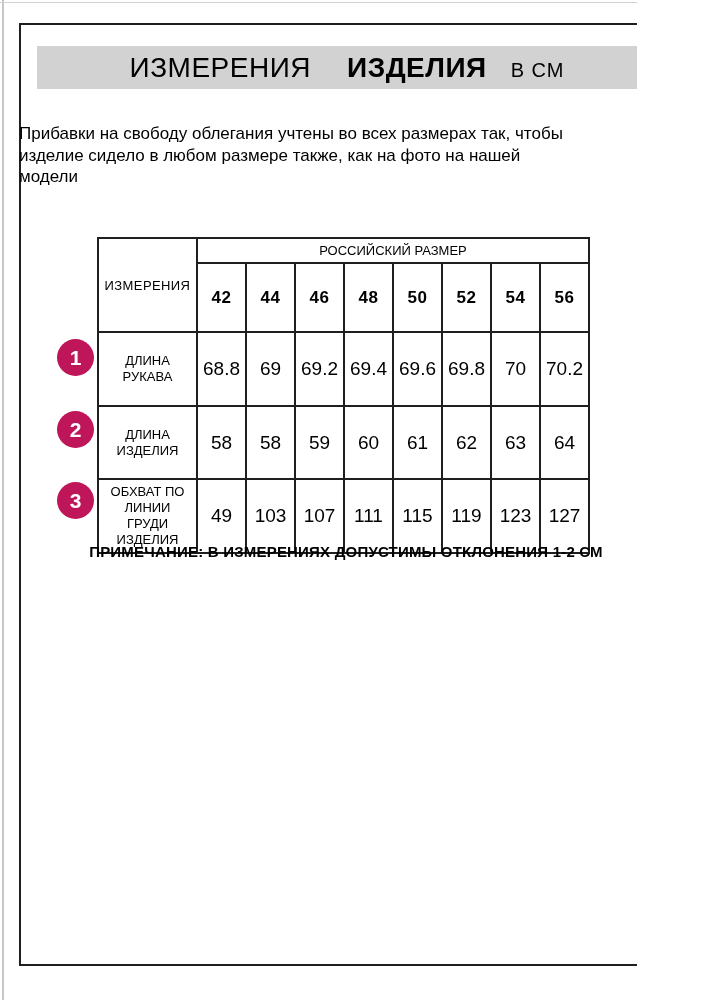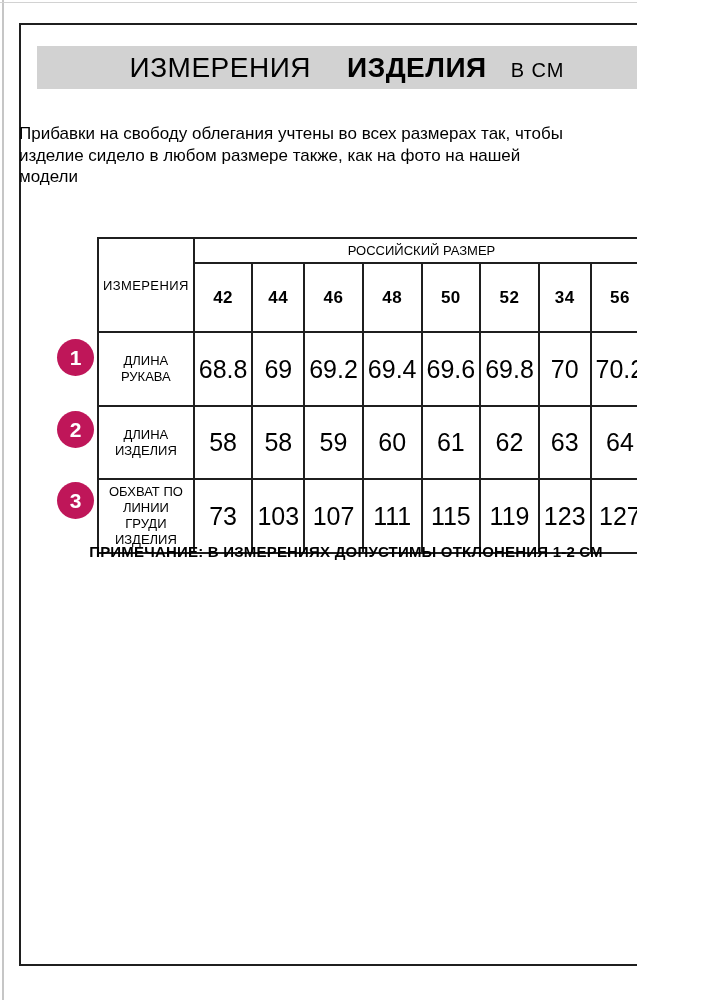--- a/index.html
+++ b/index.html
@@ -39,21 +39,21 @@
   }
   tr.r-group  { height:16px; }
   tr.r-sizes  { height:69px; }
   tr.r-data1  { height:74px; }
   tr.r-data2  { height:73px; }
   tr.r-data3  { height:71px; }
   .corner-cell { font-size:13px; letter-spacing:0.4px; }
   .group-cell  { font-size:13px; line-height:15px; }
   .size-cell   { font-size:17px; font-weight:bold; letter-spacing:0.5px; }
   .label-cell  { font-size:13px; line-height:16px; white-space:pre-line;margin-top:36px; }
-  .value-cell  { font-size:25px; }
+  .value-cell  { font-size:19px; }
   .badge {
     position:absolute; left:57px; width:37px; height:37px; border-radius:50%;
     background:var(--badge-background,#bf1659); color:#ffffff;
     font-size:21px; font-weight:bold; text-align:center; line-height:37px;
   }
   .badge-1 { top:339px; }
   .badge-2 { top:411px; }
   .badge-3 { top:482px; }
   .note {
     position:absolute; left:19px; width:654px; top:543px;
@@ -94,21 +94,21 @@
         <td rowspan="2" class="corner-cell">ИЗМЕРЕНИЯ</td>
         <td colspan="8" class="group-cell">РОССИЙСКИЙ РАЗМЕР</td>
       </tr>
       <tr class="r-sizes">
         <td class="size-cell">42</td>
         <td class="size-cell">44</td>
         <td class="size-cell">46</td>
         <td class="size-cell">48</td>
         <td class="size-cell">50</td>
         <td class="size-cell">52</td>
-        <td class="size-cell">34</td>
+        <td class="size-cell">54</td>
         <td class="size-cell">56</td>
       </tr>
       <tr class="r-data1">
         <td class="label-cell">ДЛИНА РУКАВА</td>
         <td class="value-cell">68.8</td>
         <td class="value-cell">69</td>
         <td class="value-cell">69.2</td>
         <td class="value-cell">69.4</td>
         <td class="value-cell">69.6</td>
         <td class="value-cell">69.8</td>
@@ -124,21 +124,21 @@
         <td class="value-cell">60</td>
         <td class="value-cell">61</td>
         <td class="value-cell">62</td>
         <td class="value-cell">63</td>
         <td class="value-cell">64</td>
       </tr>
       <tr class="r-data3">
         <td class="label-cell">ОБХВАТ ПО
 ЛИНИИ ГРУДИ
 ИЗДЕЛИЯ</td>
-        <td class="value-cell">73</td>
+        <td class="value-cell">49</td>
         <td class="value-cell">103</td>
         <td class="value-cell">107</td>
         <td class="value-cell">111</td>
         <td class="value-cell">115</td>
         <td class="value-cell">119</td>
         <td class="value-cell">123</td>
         <td class="value-cell">127</td>
       </tr>
     </tbody>
   </table>

